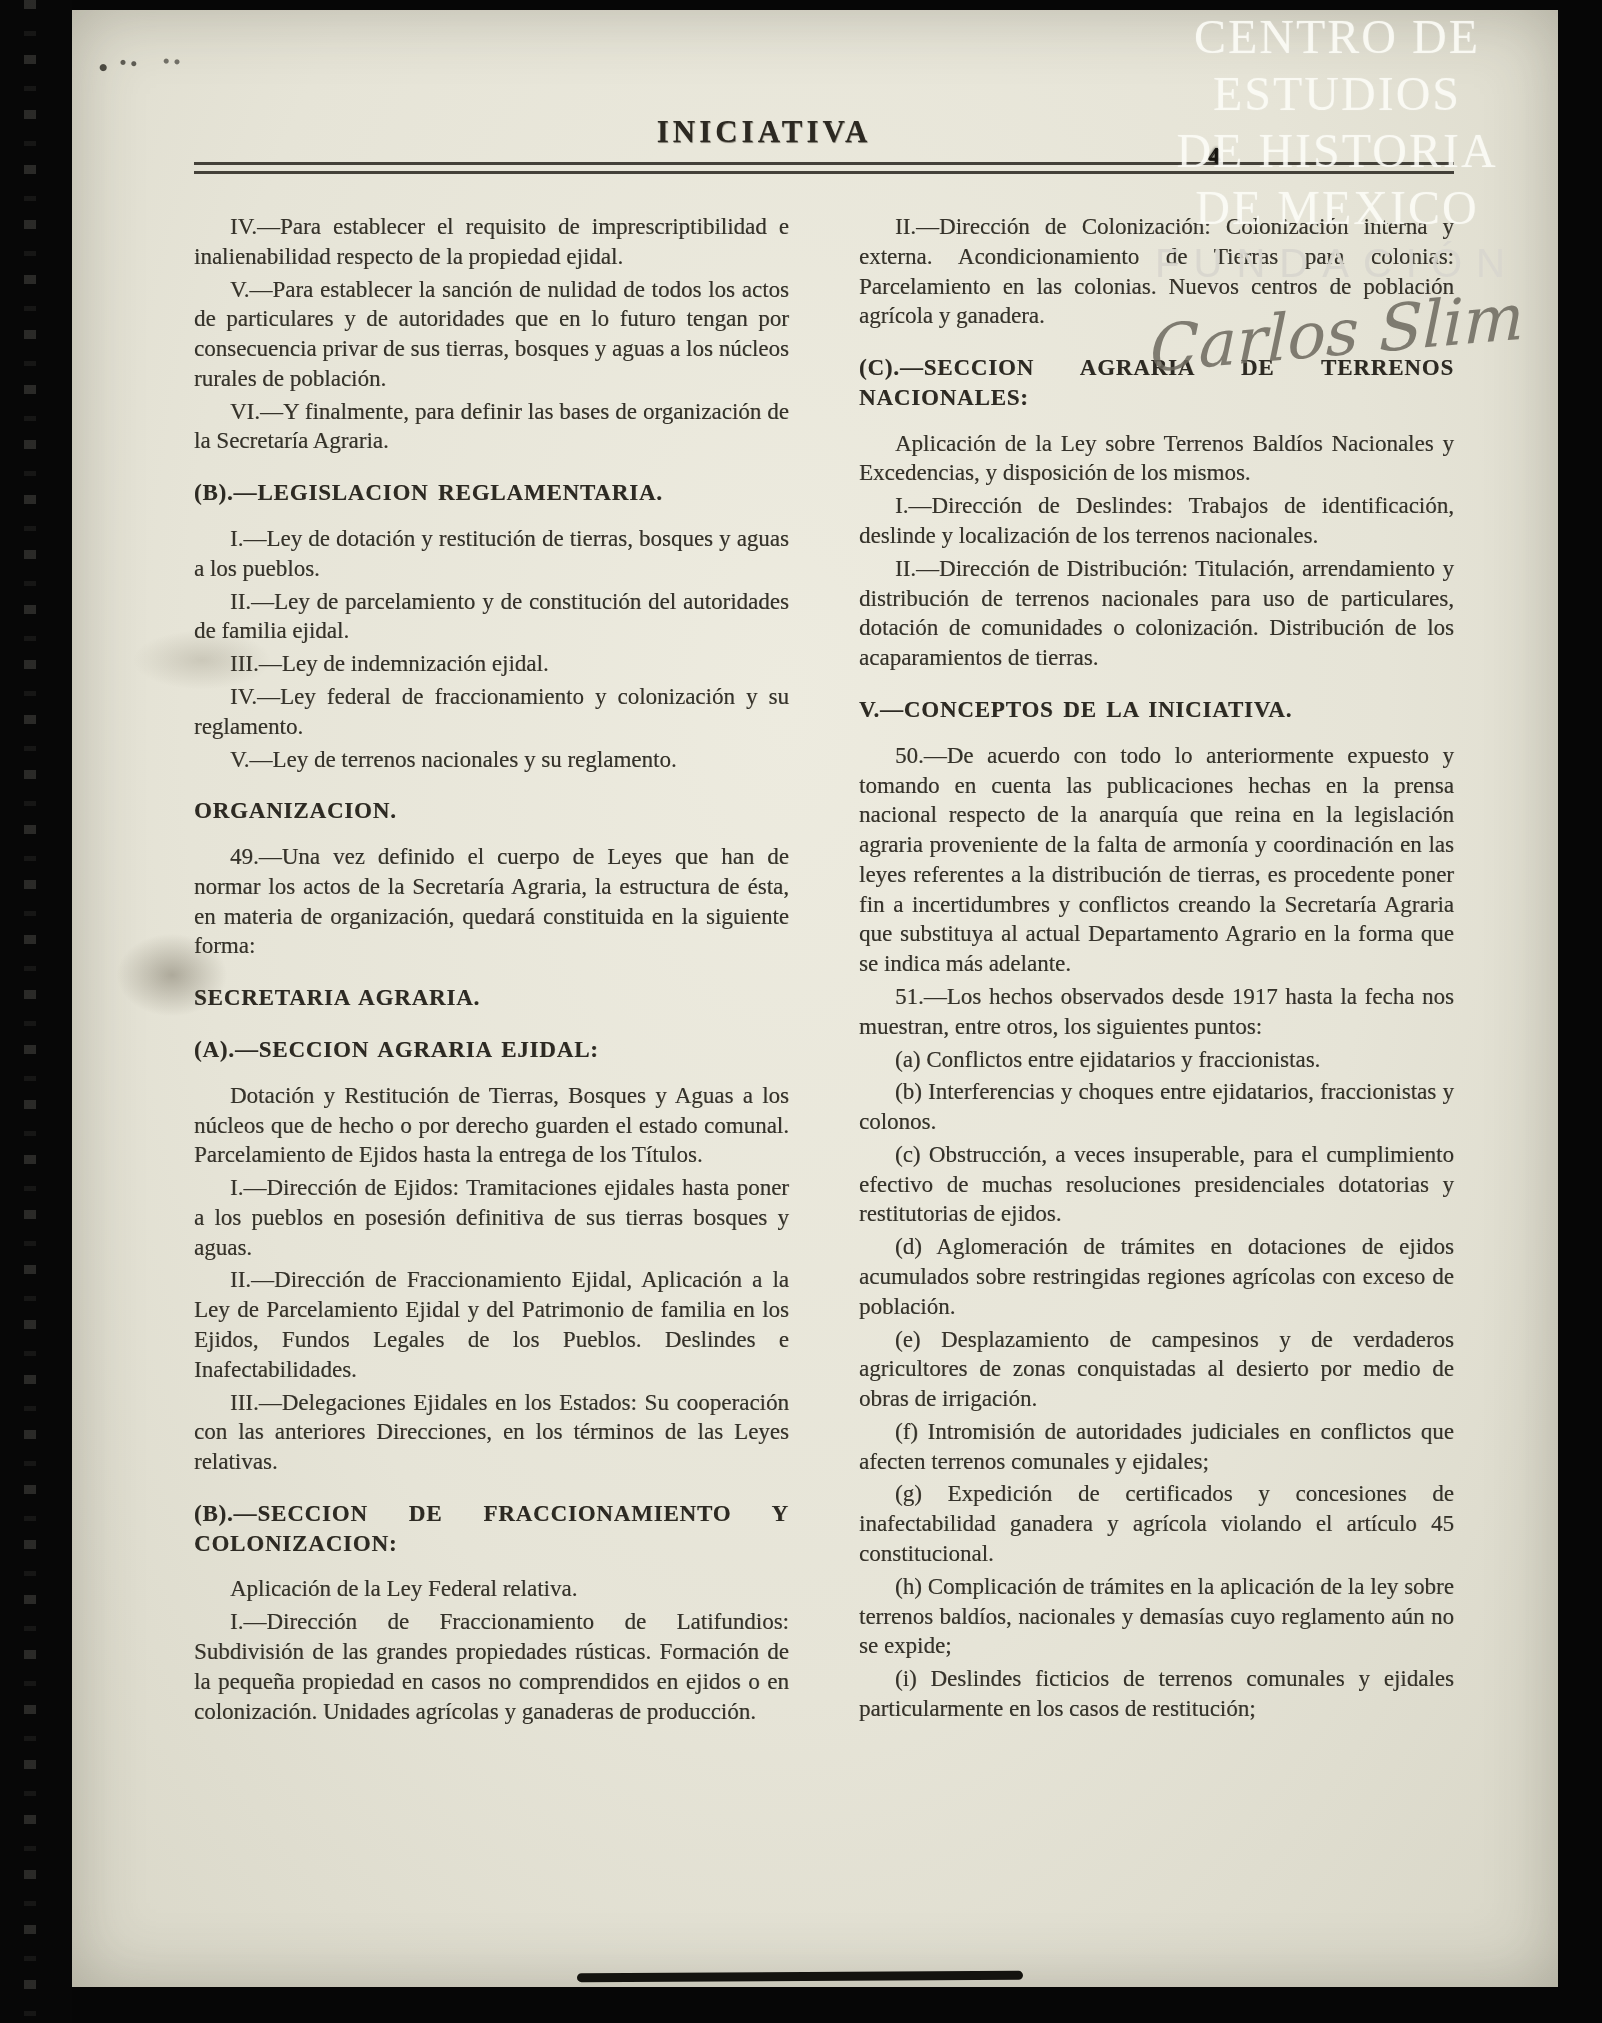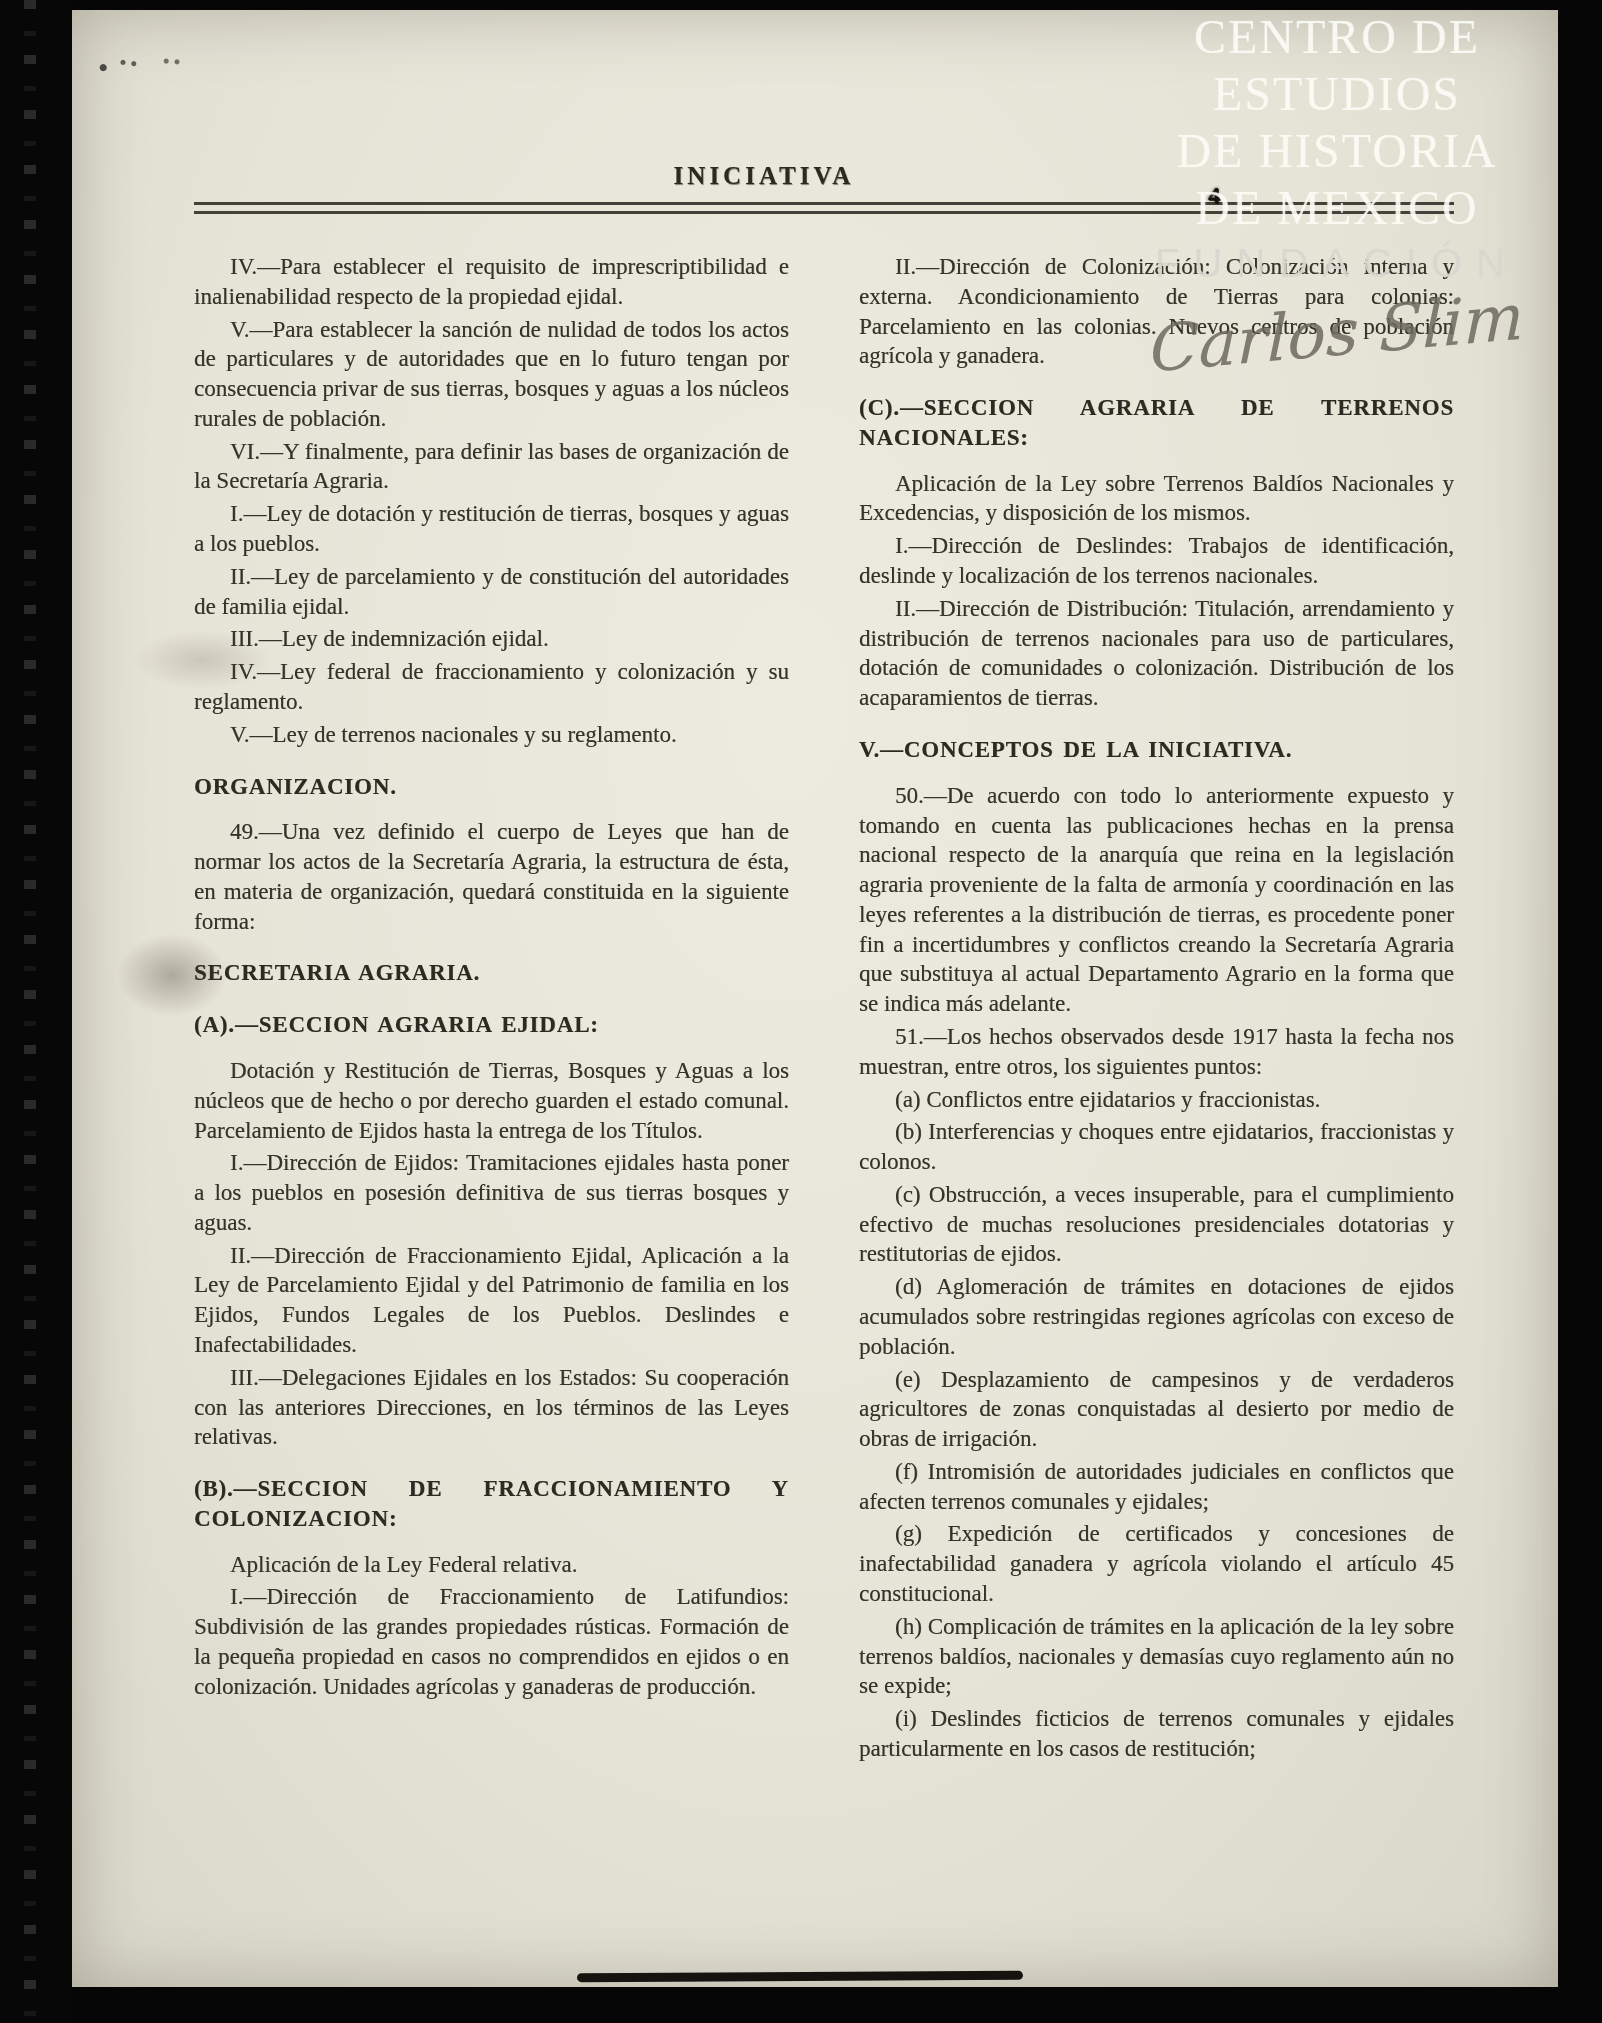--- a/index.html
+++ b/index.html
@@ -79,26 +79,25 @@
     width: 30%; height: 9px;
     background: #14130f;
     border-radius: 5px;
     transform: rotate(-0.3deg);
   }
   
   .doc-header { position: relative; }
   .doc-title {
     text-align: center;
     font-weight: bold;
-    font-size: 25px;
+    font-size: 31px;
     letter-spacing: 4px;
     color: #2c2922;
     text-shadow: 0.6px 0.6px 0.8px rgba(45,40,30,0.55);
     transform: translateX(-60px);
-    margin-top: 48px;
   }
   .rule-wrap { position: relative; margin-top: 12px; }
   .double-rule {
     height: 6px;
     border-top: 3px solid #2e2b24;
     border-bottom: 3px solid #2e2b24;
     opacity: 0.88;
   }
   .page-number {
     position: absolute;
@@ -186,20 +185,21 @@
         <span class="page-number">4</span>
       </div>
     </div>
 
     <div class="columns">
 
       <div class="col">
         <p class="para">IV.—Para establecer el requisito de imprescriptibilidad e inalienabilidad respecto de la propiedad ejidal.</p>
         <p class="para">V.—Para establecer la sanción de nulidad de todos los actos de particulares y de autoridades que en lo futuro tengan por consecuencia privar de sus tierras, bosques y aguas a los núcleos rurales de población.</p>
         <p class="para">VI.—Y finalmente, para definir las bases de organización de la Secretaría Agraria.</p>
+        <div class="heading">(B).—LEGISLACION REGLAMENTARIA.</div>
         <p class="para">I.—Ley de dotación y restitución de tierras, bosques y aguas a los pueblos.</p>
         <p class="para">II.—Ley de parcelamiento y de constitución del autoridades de familia ejidal.</p>
         <p class="para">III.—Ley de indemnización ejidal.</p>
         <p class="para">IV.—Ley federal de fraccionamiento y colonización y su reglamento.</p>
         <p class="para">V.—Ley de terrenos nacionales y su reglamento.</p>
         <div class="heading">ORGANIZACION.</div>
         <p class="para">49.—Una vez definido el cuerpo de Leyes que han de normar los actos de la Secretaría Agraria, la estructura de ésta, en materia de organización, quedará constituida en la siguiente forma:</p>
         <div class="heading">SECRETARIA AGRARIA.</div>
         <div class="heading">(A).—SECCION AGRARIA EJIDAL:</div>
         <p class="para">Dotación y Restitución de Tierras, Bosques y Aguas a los núcleos que de hecho o por derecho guarden el estado comunal. Parcelamiento de Ejidos hasta la entrega de los Títulos.</p>

